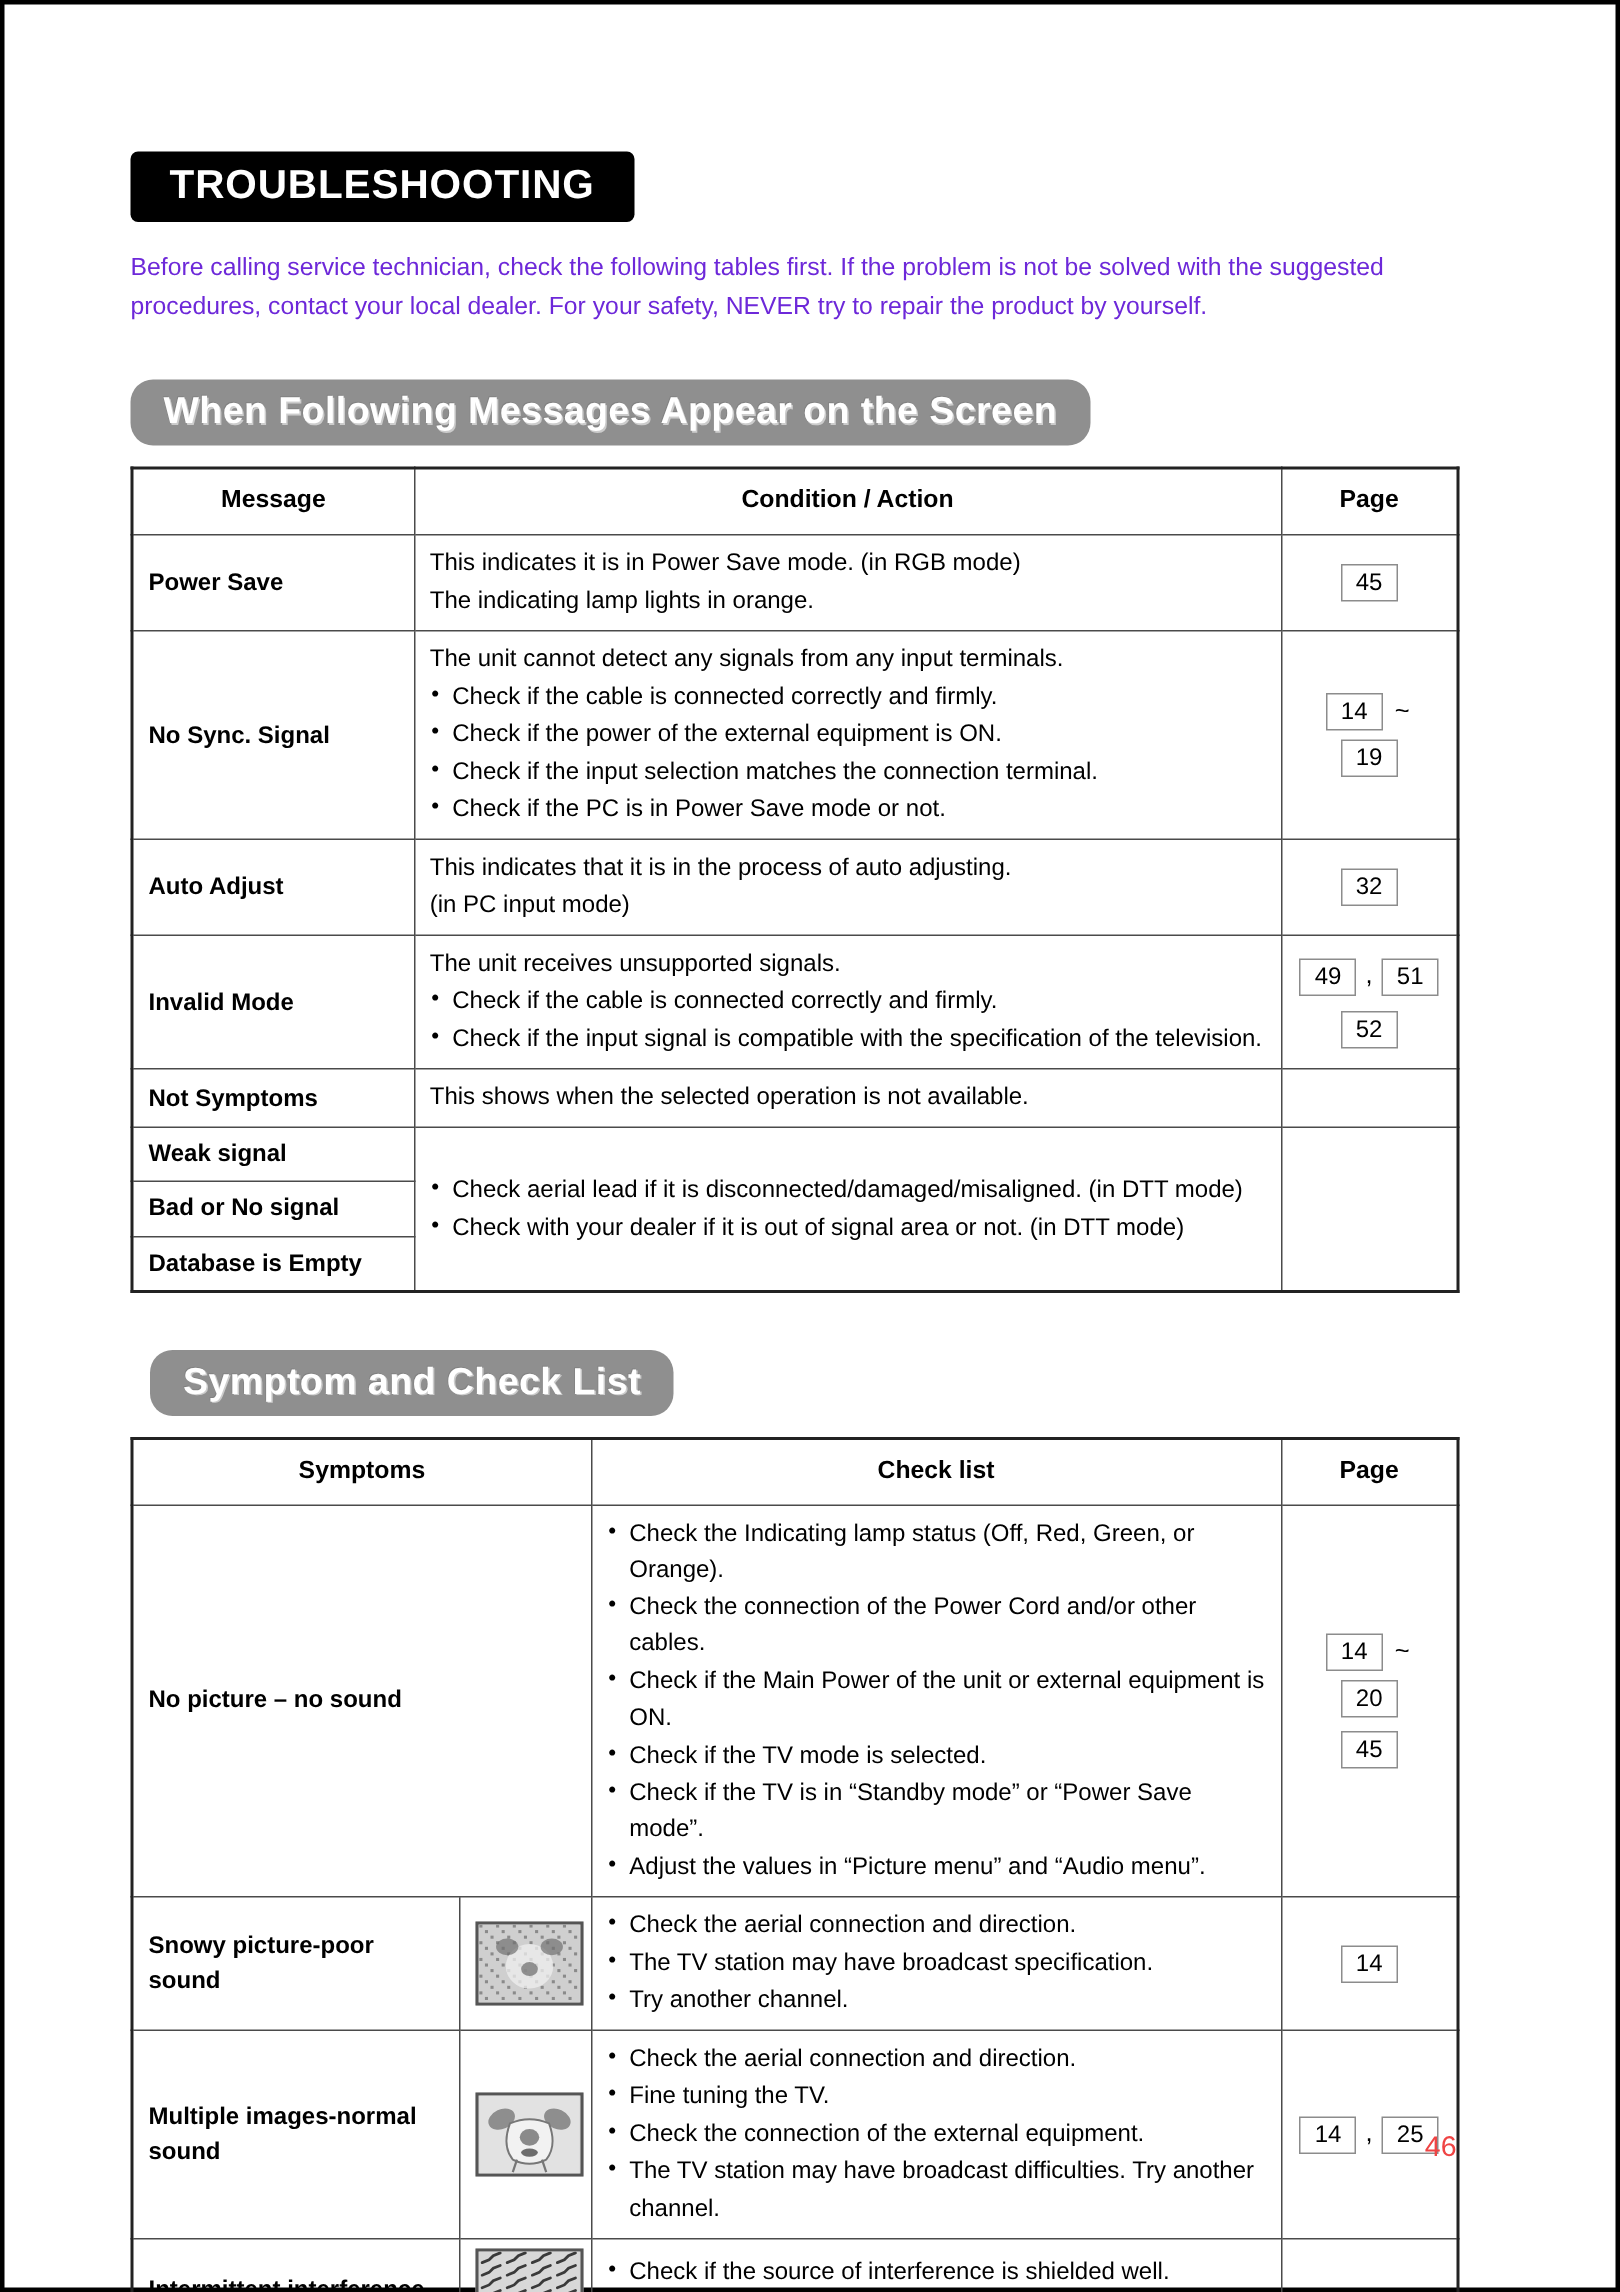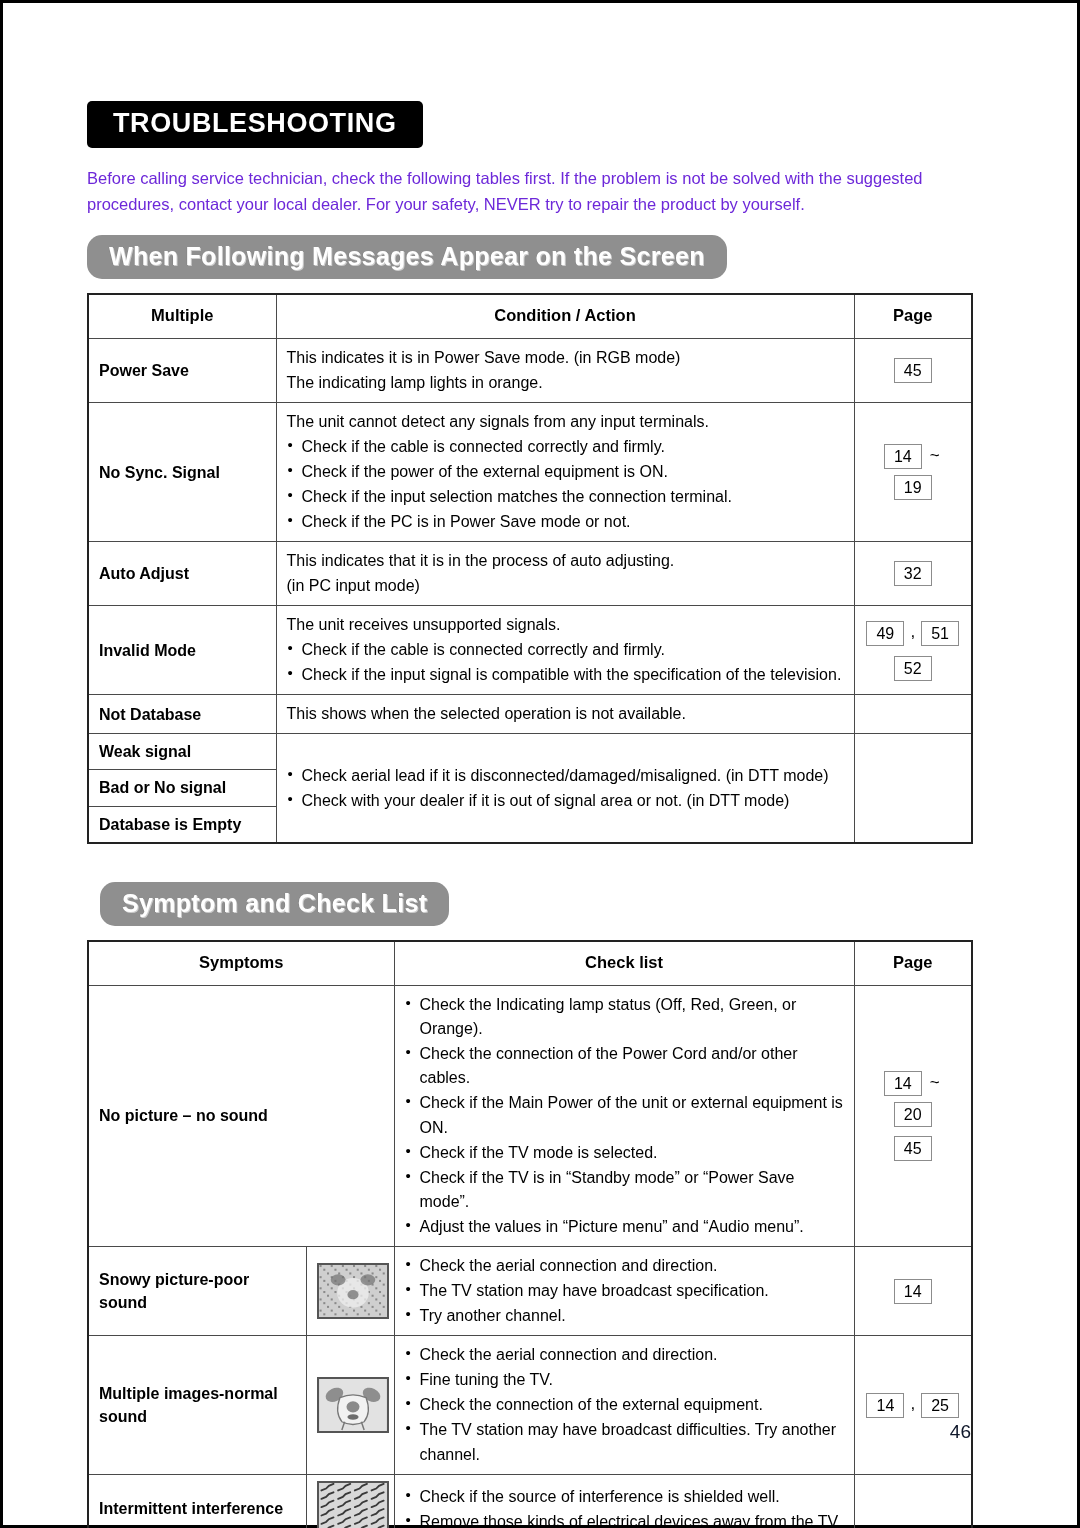--- a/index.html
+++ b/index.html
@@ -56,21 +56,21 @@
     background: #8f8f8f;
     color: #ffffff;
     border-radius: 15px;
     padding: 8px 22px 10px 22px;
     font-size: 25px;
     font-weight: bold;
     letter-spacing: 0.3px;
     line-height: 1.05;
     text-shadow: 1px 1px 0 rgba(255,255,255,0.55), -0.5px -0.5px 0 rgba(120,120,120,0.6);
   }
-  .banner-wrap { margin-top: 18px; }
+  .banner-wrap { margin-top: 36px; }
   .banner-wrap.second { margin-top: 38px; padding-left: 13px; }
 
   
   table.tbl {
     border-collapse: collapse;
     width: 884px;
     margin-top: 14px;
     table-layout: fixed;
   }
   table.tbl th, table.tbl td {
@@ -144,21 +144,21 @@
   }
   .thumb-cell { padding: 6px 4px; text-align: center; }
 
   
   .footer-num {
     position: absolute;
     left: 0; top: 1418px;
     width: 968px;
     text-align: right;
     font-size: 19px;
-    color: #0f172a;
+    color: #ef4444;
   }
 </style>
 </head>
 <body>
 
 <div class="page">
   <div class="content">
 
     <div class="title-pill">TROUBLESHOOTING</div>
 
@@ -169,21 +169,21 @@
     </div>
 
     <table class="tbl">
       <colgroup>
         <col style="width:188px">
           <col style="width:578px">
           <col style="width:118px">
       </colgroup>
       <thead>
         <tr>
-          <th>Multiple</th>
+          <th>Message</th>
           <th>Condition / Action</th>
           <th>Page</th>
         </tr>
       </thead>
       <tbody id="s1-body">
           <tr>
             <td class="col-label">Power Save</td>
             <td>
               <ul class="checks">
                 <li class="nobullet" style="padding-left:0">This indicates it is in Power Save mode. (in RGB mode)</li>
@@ -243,21 +243,21 @@
                 <span class="bookref"><span>49</span></span>
                 <span class="comma">,</span>
                 <span class="bookref"><span>51</span></span>
               </div>
               <div class="pagerow">
                 <span class="bookref"><span>52</span></span>
               </div>
             </td>
           </tr>
           <tr>
-            <td class="col-label">Not Database</td>
+            <td class="col-label">Not Symptoms</td>
             <td>
               <ul class="checks">
                 <li class="nobullet" style="padding-left:0">This shows when the selected operation is not available.</li>
               </ul>
             </td>
             <td class="pagecell"></td>
           </tr>
           <tr>
             <td class="col-label">Weak signal</td>
             <td rowspan="3">

